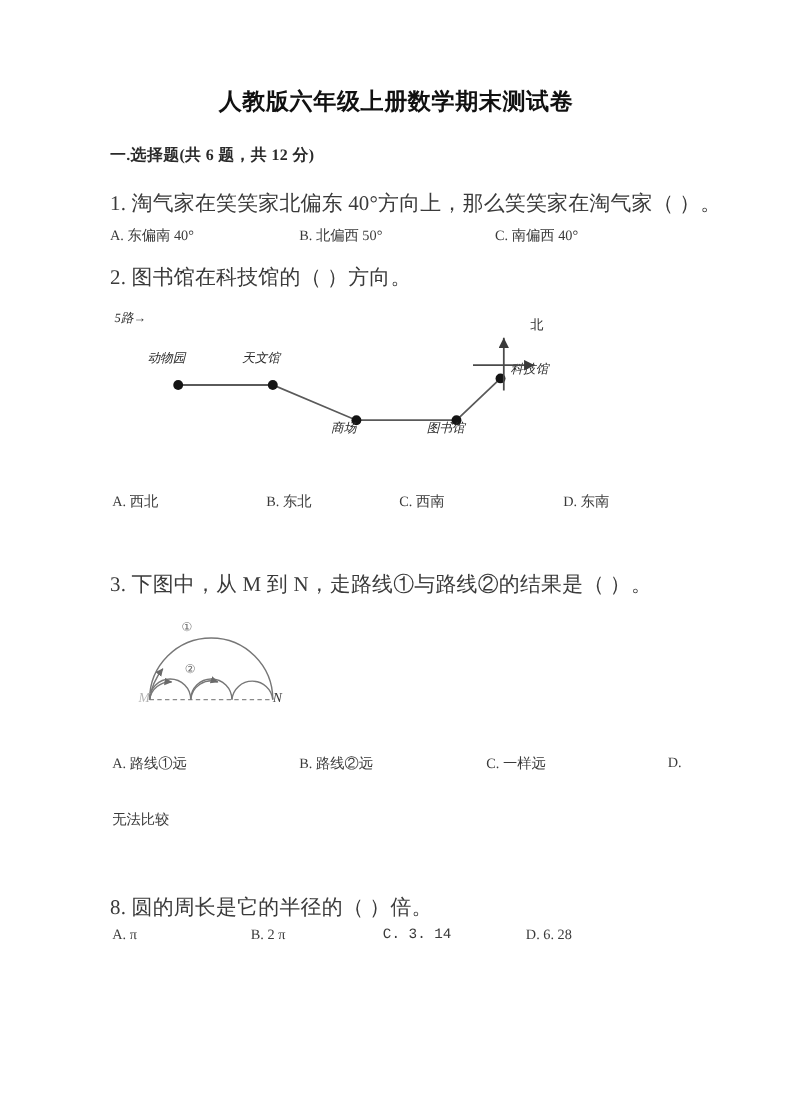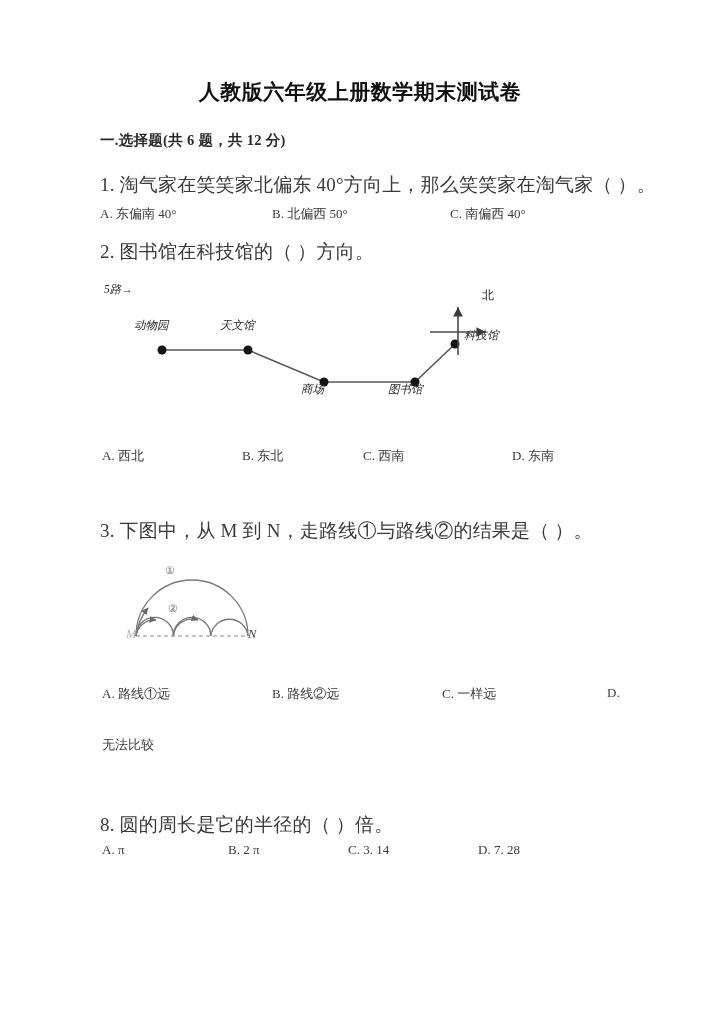--- a/index.html
+++ b/index.html
@@ -178,17 +178,17 @@
 
   <div class="opt" style="left:102px; top:685px;">A. 路线①远</div>
   <div class="opt" style="left:272px; top:685px;">B. 路线②远</div>
   <div class="opt" style="left:442px; top:685px;">C. 一样远</div>
   <div class="opt" style="left:607px; top:685px;">D.</div>
   <div class="opt" style="left:102px; top:736px;">无法比较</div>
 
   <div class="q-text" style="left:100px; top:812px;">8. 圆的周长是它的半径的（      ）倍。</div>
   <div class="opt" style="left:102px; top:842px;">A. π</div>
   <div class="opt" style="left:228px; top:842px;">B. 2 π</div>
-  <div class="opt" style="left:348px; top:842px;">C. 3. 14</div>
-  <div class="opt" style="left:478px; top:842px;">D. 7. 28</div>
+  <div class="opt" style="left:348px; top:842px;font-family:Liberation Mono, monospace;">C. 3. 14</div>
+  <div class="opt" style="left:478px; top:842px;">D. 6. 28</div>
 
 
 </div>
 
 </body></html>

